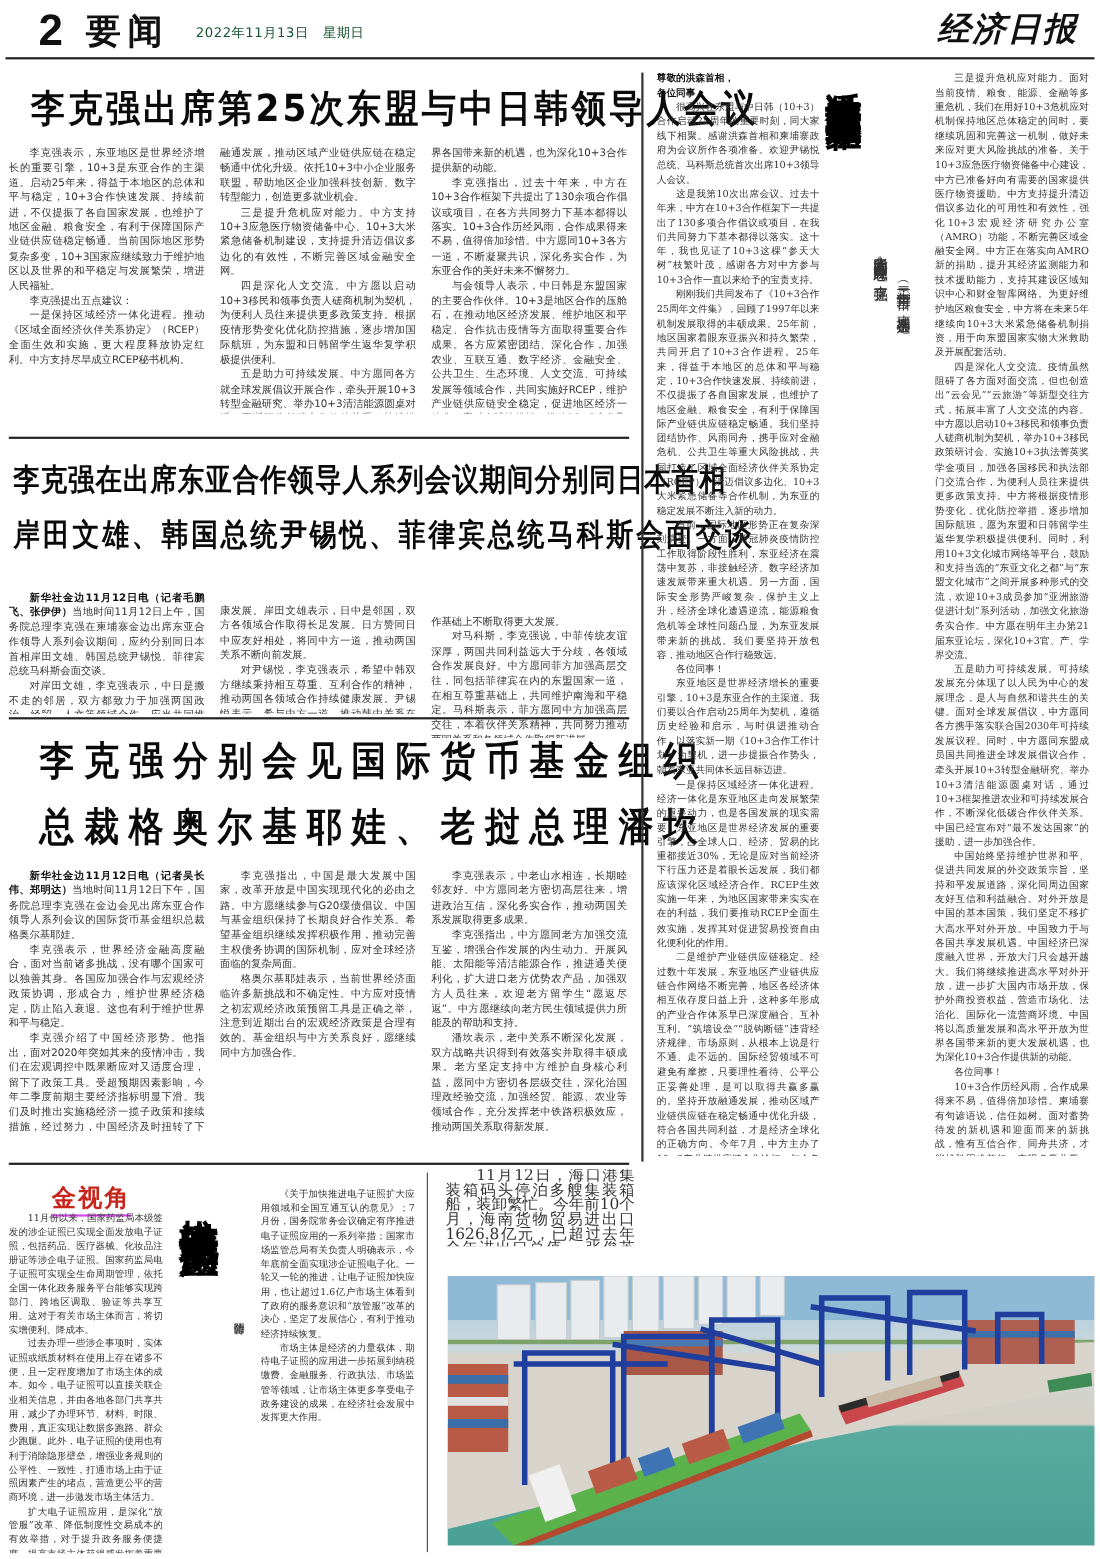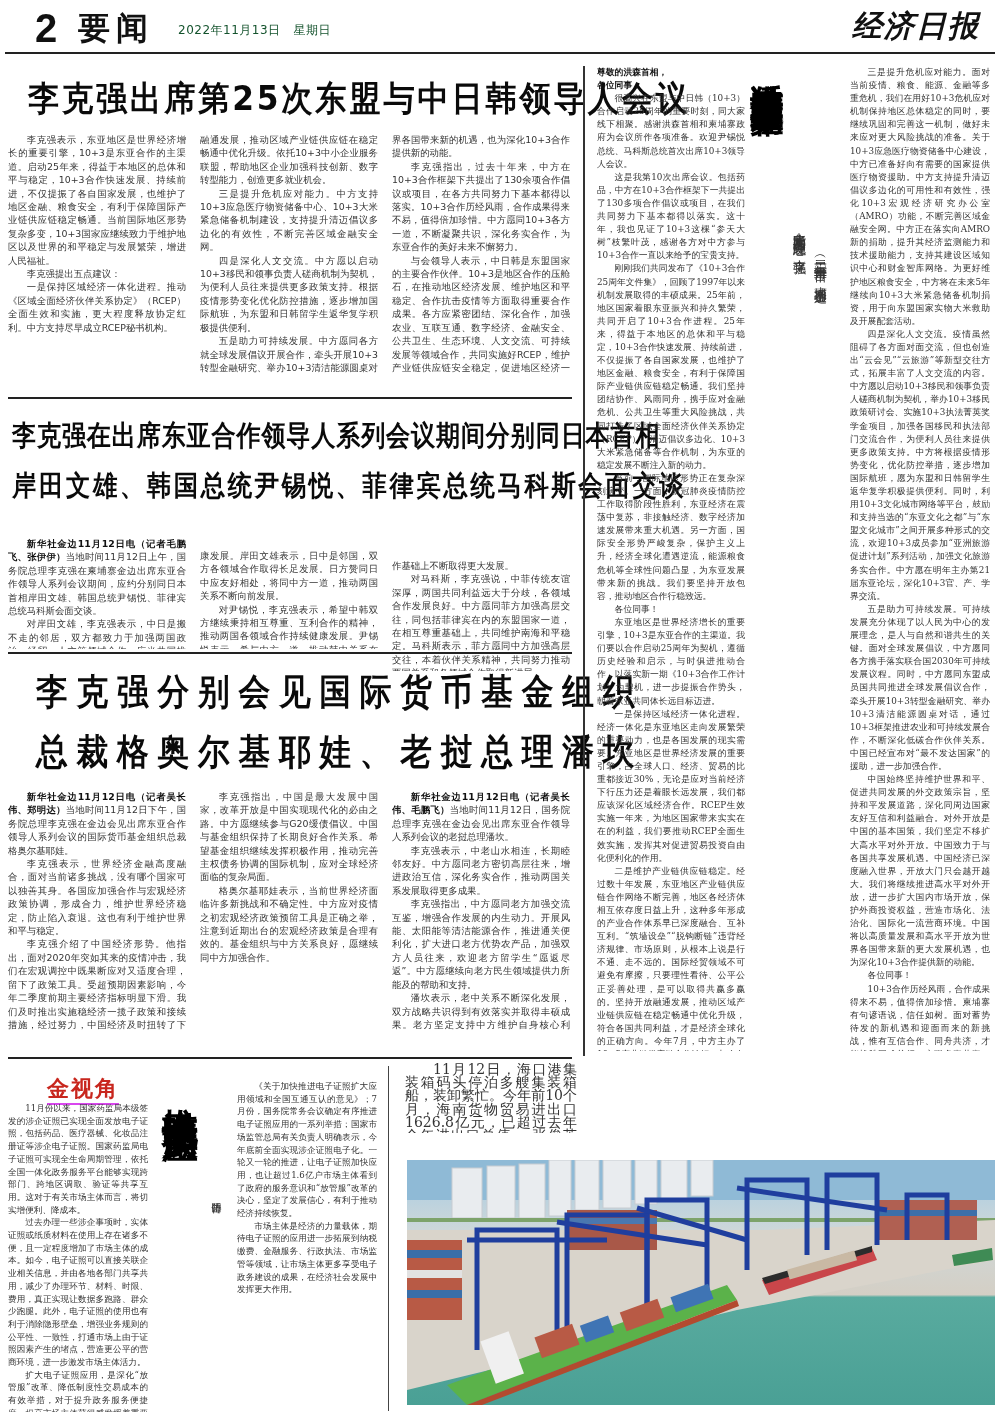--- a/index.html
+++ b/index.html
@@ -77,34 +77,33 @@
 <div class="abs col" style="left:8px;top:790px;width:178px;height:240px">
     <p><span class="lead">新华社金边11月12日电（记者吴长伟、郑明达）</span><span>当地时间11月12日下午，国务院总理李克强在金边会见出席东亚合作领导人系列会议的国际货币基金组织总裁格奥尔基耶娃。</span></p>
     <p><span>李克强表示，世界经济金融高度融合，面对当前诸多挑战，没有哪个国家可以独善其身。各国应加强合作与宏观经济政策协调，形成合力，维护世界经济稳定，防止陷入衰退。这也有利于维护世界和平与稳定。</span></p>
     <p><span>李克强介绍了中国经济形势。他指出，面对2020年突如其来的疫情冲击，我们在宏观调控中既果断应对又适度合理，留下了政策工具。受超预期因素影响，今年二季度前期主要经济指标明显下滑。我们及时推出实施稳经济一揽子政策和接续措施，经过努力，中国经济及时扭转了下滑势头、二季度实现正增长，前三季度增长3%，当前总体呈回稳向上态势。我们着力保市场主体稳就业稳物价。中国有1.6亿多户市场主体，这是稳经济的重要支撑力量。我们通过退税减税降费、降息缓息，为市场主体减负纾困，帮扶渡难关。今年前10个月已完成新增城镇就业</span></p>
   </div>
 <div class="abs col" style="left:200px;top:790px;width:178px;height:240px">
     <p><span>李克强指出，中国是最大发展中国家，改革开放是中国实现现代化的必由之路。中方愿继续参与G20缓债倡议。中国与基金组织保持了长期良好合作关系。希望基金组织继续发挥积极作用，推动完善主权债务协调的国际机制，应对全球经济面临的复杂局面。</span></p>
     <p><span>格奥尔基耶娃表示，当前世界经济面临许多新挑战和不确定性。中方应对疫情之初宏观经济政策预留工具是正确之举，注意到近期出台的宏观经济政策是合理有效的。基金组织与中方关系良好，愿继续同中方加强合作。</span></p>
   </div>
 <div class="abs col" style="left:392px;top:790px;width:178px;height:240px">
-    <p><span class="lead">新华社金边11月12日电（记者吴长伟、毛鹏飞）</span><span>当地时间11月12日，国务院总理李克强在金边会见出席东亚合作领导人系列会议的老挝总理潘坎。</span></p>
     <p><span>李克强表示，中老山水相连，长期睦邻友好。中方愿同老方密切高层往来，增进政治互信，深化务实合作，推动两国关系发展取得更多成果。</span></p>
     <p><span>李克强指出，中方愿同老方加强交流互鉴，增强合作发展的内生动力。开展风能、太阳能等清洁能源合作，推进通关便利化，扩大进口老方优势农产品，加强双方人员往来，欢迎老方留学生“愿返尽返”。中方愿继续向老方民生领域提供力所能及的帮助和支持。</span></p>
     <p><span>潘坎表示，老中关系不断深化发展，双方战略共识得到有效落实并取得丰硕成果。老方坚定支持中方维护自身核心利益，愿同中方密切各层级交往，深化治国理政经验交流，加强经贸、能源、农业等领域合作，充分发挥老中铁路积极效应，推动两国关系取得新发展。</span></p>
   </div>
 <div class="abs hr" style="left:8px;top:1057px;width:564px"></div>
 
 <div class="abs speech-box"></div>
 <div class="abs speech-col" style="left:597px;top:66px;width:148px;height:985px">
   <p class="noind">尊敬的洪森首相，</p>
   <p class="noind">各位同事：</p>
   <div>
       <p>很高兴在东盟与中日韩（10+3）合作启动25周年的重要时刻，同大家线下相聚。感谢洪森首相和柬埔寨政府为会议所作各项准备。欢迎尹锡悦总统、马科斯总统首次出席10+3领导人会议。</p>
-      <p>这是我第10次出席会议。包括药品，中方在10+3合作框架下一共提出了130多项合作倡议或项目，在我们共同努力下基本都得以落实。这十年，我也见证了10+3这棵“参天大树”枝繁叶茂，感谢各方对中方参与10+3合作一直以来给予的宝贵支持。</p>
+      <p>这是我第10次出席会议。过去十年来，中方在10+3合作框架下一共提出了130多项合作倡议或项目，在我们共同努力下基本都得以落实。这十年，我也见证了10+3这棵“参天大树”枝繁叶茂，感谢各方对中方参与10+3合作一直以来给予的宝贵支持。</p>
       <p>刚刚我们共同发布了《10+3合作25周年文件集》，回顾了1997年以来机制发展取得的丰硕成果。25年前，地区国家着眼东亚振兴和持久繁荣，共同开启了10+3合作进程。25年来，得益于本地区的总体和平与稳定，10+3合作快速发展、持续前进，不仅提振了各自国家发展，也维护了地区金融、粮食安全，有利于保障国际产业链供应链稳定畅通。我们坚持团结协作、风雨同舟，携手应对金融危机、公共卫生等重大风险挑战，共同打造了区域全面经济伙伴关系协定（RCEP）、清迈倡议多边化、10+3大米紧急储备等合作机制，为东亚的稳定发展不断注入新的动力。</p>
       <p>当前，国际地区形势正在复杂深刻演变。一方面，新冠肺炎疫情防控工作取得阶段性胜利，东亚经济在震荡中复苏，非接触经济、数字经济加速发展带来重大机遇。另一方面，国际安全形势严峻复杂，保护主义上升，经济全球化遭遇逆流，能源粮食危机等全球性问题凸显，为东亚发展带来新的挑战。我们要坚持开放包容，推动地区合作行稳致远。</p>
       <p>各位同事！</p>
       <p>东亚地区是世界经济增长的重要引擎，10+3是东亚合作的主渠道。我们要以合作启动25周年为契机，遵循历史经验和启示，与时俱进推动合作，以落实新一期《10+3合作工作计划》为契机，进一步提振合作势头，朝着东亚共同体长远目标迈进。</p>
       <p>一是保持区域经济一体化进程。经济一体化是东亚地区走向发展繁荣的重要动力，也是各国发展的现实需要。东亚地区是世界经济发展的重要引擎，占全球人口、经济、贸易的比重都接近30%，无论是应对当前经济下行压力还是着眼长远发展，我们都应该深化区域经济合作。RCEP生效实施一年来，为地区国家带来实实在在的利益，我们要推动RCEP全面生效实施，发挥其对促进贸易投资自由化便利化的作用。</p>
       <p>二是维护产业链供应链稳定。经过数十年发展，东亚地区产业链供应链合作网络不断完善，地区各经济体相互依存度日益上升，这种多年形成的产业合作体系早已深度融合、互补互利。“筑墙设垒”“脱钩断链”违背经济规律、市场原则，从根本上说是行不通、走不远的。国际经贸领域不可避免有摩擦，只要理性看待、公平公正妥善处理，是可以取得共赢多赢的。坚持开放融通发展，推动区域产业链供应链在稳定畅通中优化升级，符合各国共同利益，才是经济全球化的正确方向。今年7月，中方主办了10+3产业链供应链合作论坛，与会各方共同发表合作倡议，表达了对维护地区产业链供应链稳定畅通、提高韧性的共同愿望。东亚要实现高质量发展，就必须持续努力营造开放创新的生态，建立更为紧密、更具韧性的地区产业体系。中方愿依托10+3中小企业服务联盟，帮助地区企业加强科技创新、数字转型能力，更好地发挥其推动地区产业结构转型升级主力军的作用，创造更多就业机会。</p>
     </div>
 </div>
 <div class="abs vtitle" style="left:749px;top:78px;font-size:33px;line-height:36px;height:600px;letter-spacing:-1px">在第二十五次东盟与中日韩领导人会议上的讲话</div>
 <div class="abs vsub" style="left:812px;top:250px;font-size:13px;line-height:16px;height:250px;letter-spacing:1px">（二〇二二年十一月十二日，柬埔寨金边）</div>

